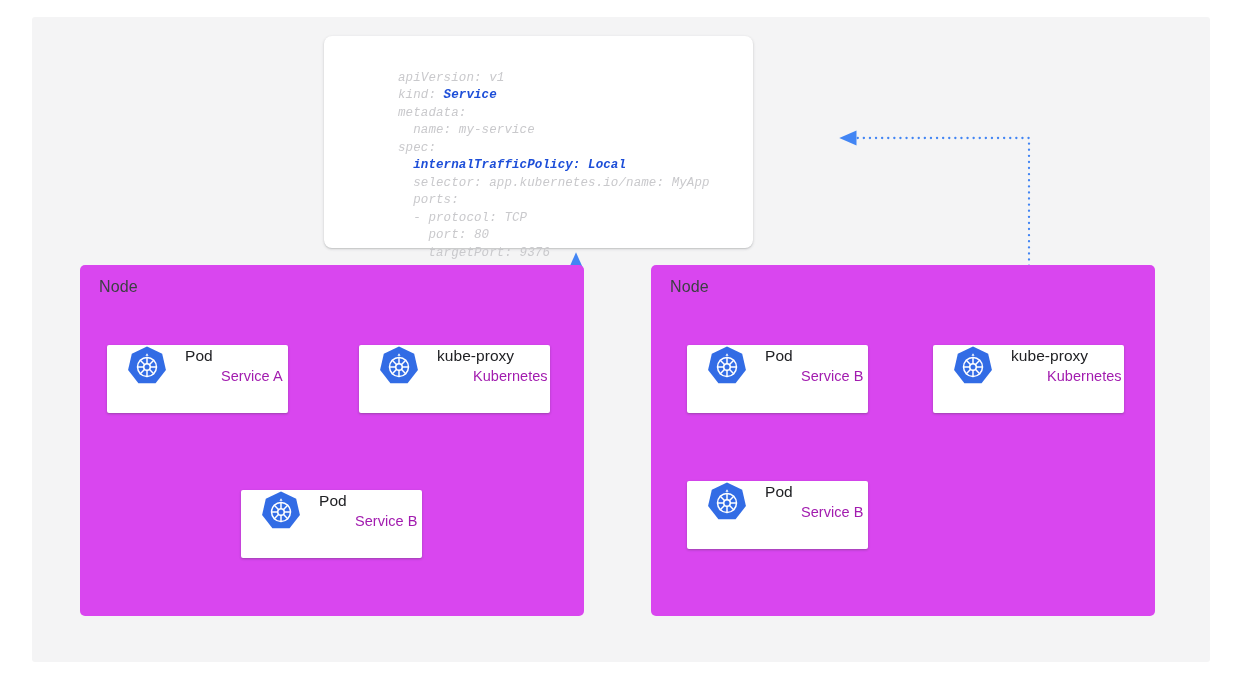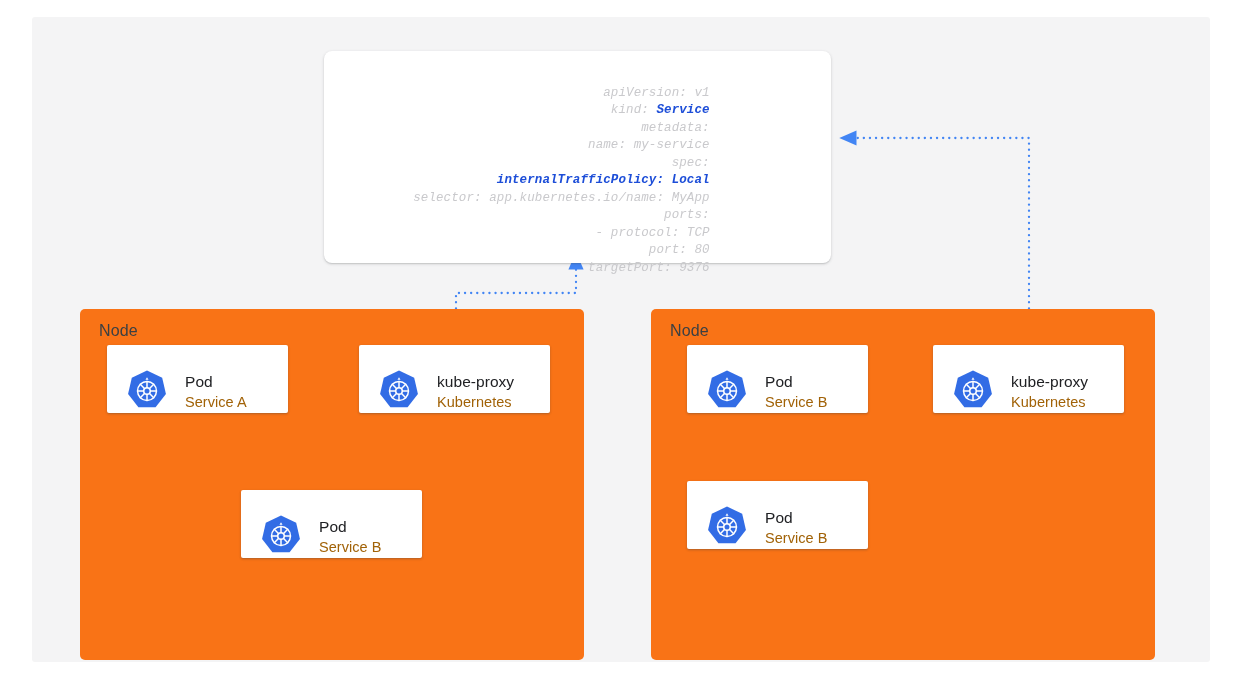--- a/index.html
+++ b/index.html
@@ -38,92 +38,91 @@
     width: 1233px;
     height: 683px;
     pointer-events: none;
     overflow: visible;
   }
 
   
   #yaml-card {
     position: absolute;
     left: 324px;
-    top: 51px;
-    width: 507px;
+    top: 36px;
+    width: 429px;
     height: 212px;
     background: #ffffff;
     border-radius: 8px;
     box-shadow: 0 1px 3px rgba(60,64,67,0.22), 0 1px 1px rgba(60,64,67,0.10);
-    text-align: right;
   }
   #yaml-code {
     position: absolute;
     left: 74px;
     top: 16px;
     font-family: "Liberation Mono", "DejaVu Sans Mono", monospace;
     font-size: 12.5px;
     line-height: 17.55px;
     font-style: italic;
     color: #c9c9cc;
     white-space: pre;
     letter-spacing: 0.1px;
   }
   #yaml-code .ln { display: block; height: 17.55px; }
   #yaml-code .em { color: #1d4ed8; font-weight: bold; }
 
   
   .node-box {
     position: absolute;
-    background: #f97316;
+    background: #d946ef;
     border-radius: 5px;
-    margin-top: 44px;
   }
   #node-left  { left: 80px;  top: 265px; width: 504px; height: 351px; }
   #node-right { left: 651px; top: 265px; width: 504px; height: 351px; }
   .node-label {
     position: absolute;
     left: 19px;
     top: 13px;
     font-size: 16px;
     color: #3c4043;
     letter-spacing: 0.1px;
   }
 
   
   .card {
     position: absolute;
     background: #ffffff;
     border-radius: 2px;
     box-shadow: 0 1px 2px rgba(60,64,67,0.28), 0 1px 3px rgba(60,64,67,0.12);
     display: flex;
-    align-items: flex-end;
+    align-items: flex-start;
   }
   .card .k8s-logo {
     flex: 0 0 auto;
     margin-left: 18px;
     margin-right: 16px;
     width: 44px;
     height: 44px;
     display: block;
   }
   .card .card-text { display: block; }
   .card .card-title {
     display: block;
     font-size: 15.5px;
     color: #202124;
     line-height: 21px;
     letter-spacing: 0.05px;
   }
   .card .card-sub {
     display: block;
     font-size: 14.5px;
-    color: #a16207;
+    color: #a21caf;
     line-height: 21px;
     letter-spacing: 0.05px;
+    margin-left: 36px;
   }
 
   
   #card-pod-a        { left: 107px; top: 345px; width: 181px; height: 68px; }
   #card-kubeproxy-l  { left: 359px; top: 345px; width: 191px; height: 68px; }
   #card-pod-b-left   { left: 241px; top: 490px; width: 181px; height: 68px; }
   #card-pod-b-r1     { left: 687px; top: 345px; width: 181px; height: 68px; }
   #card-kubeproxy-r  { left: 933px; top: 345px; width: 191px; height: 68px; }
   #card-pod-b-r2     { left: 687px; top: 481px; width: 181px; height: 68px; }
 </style>

